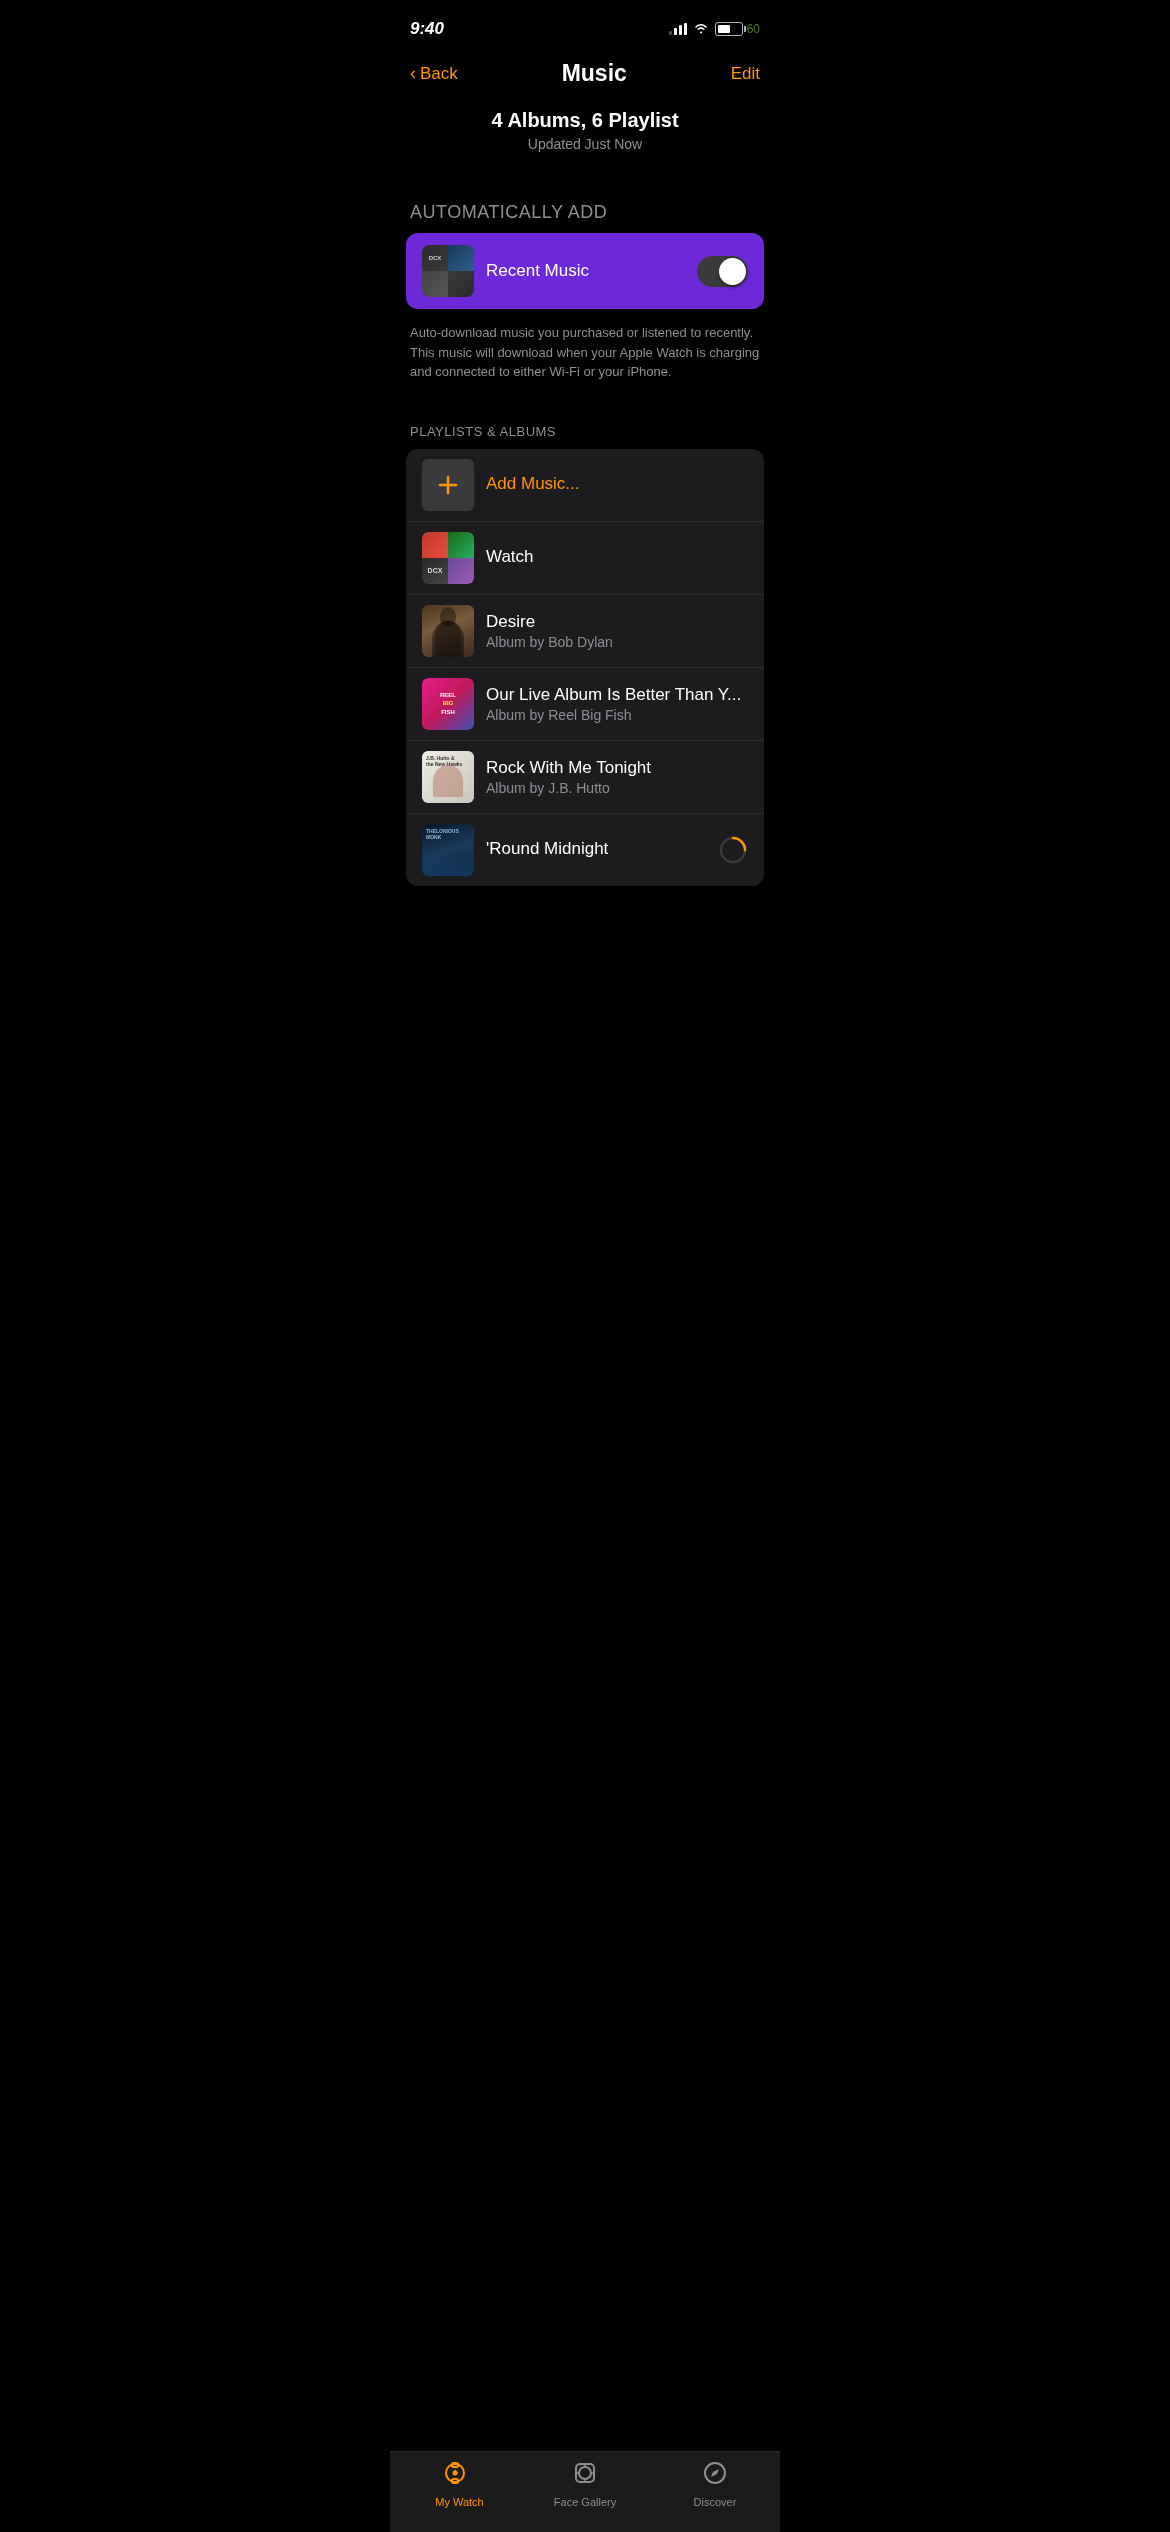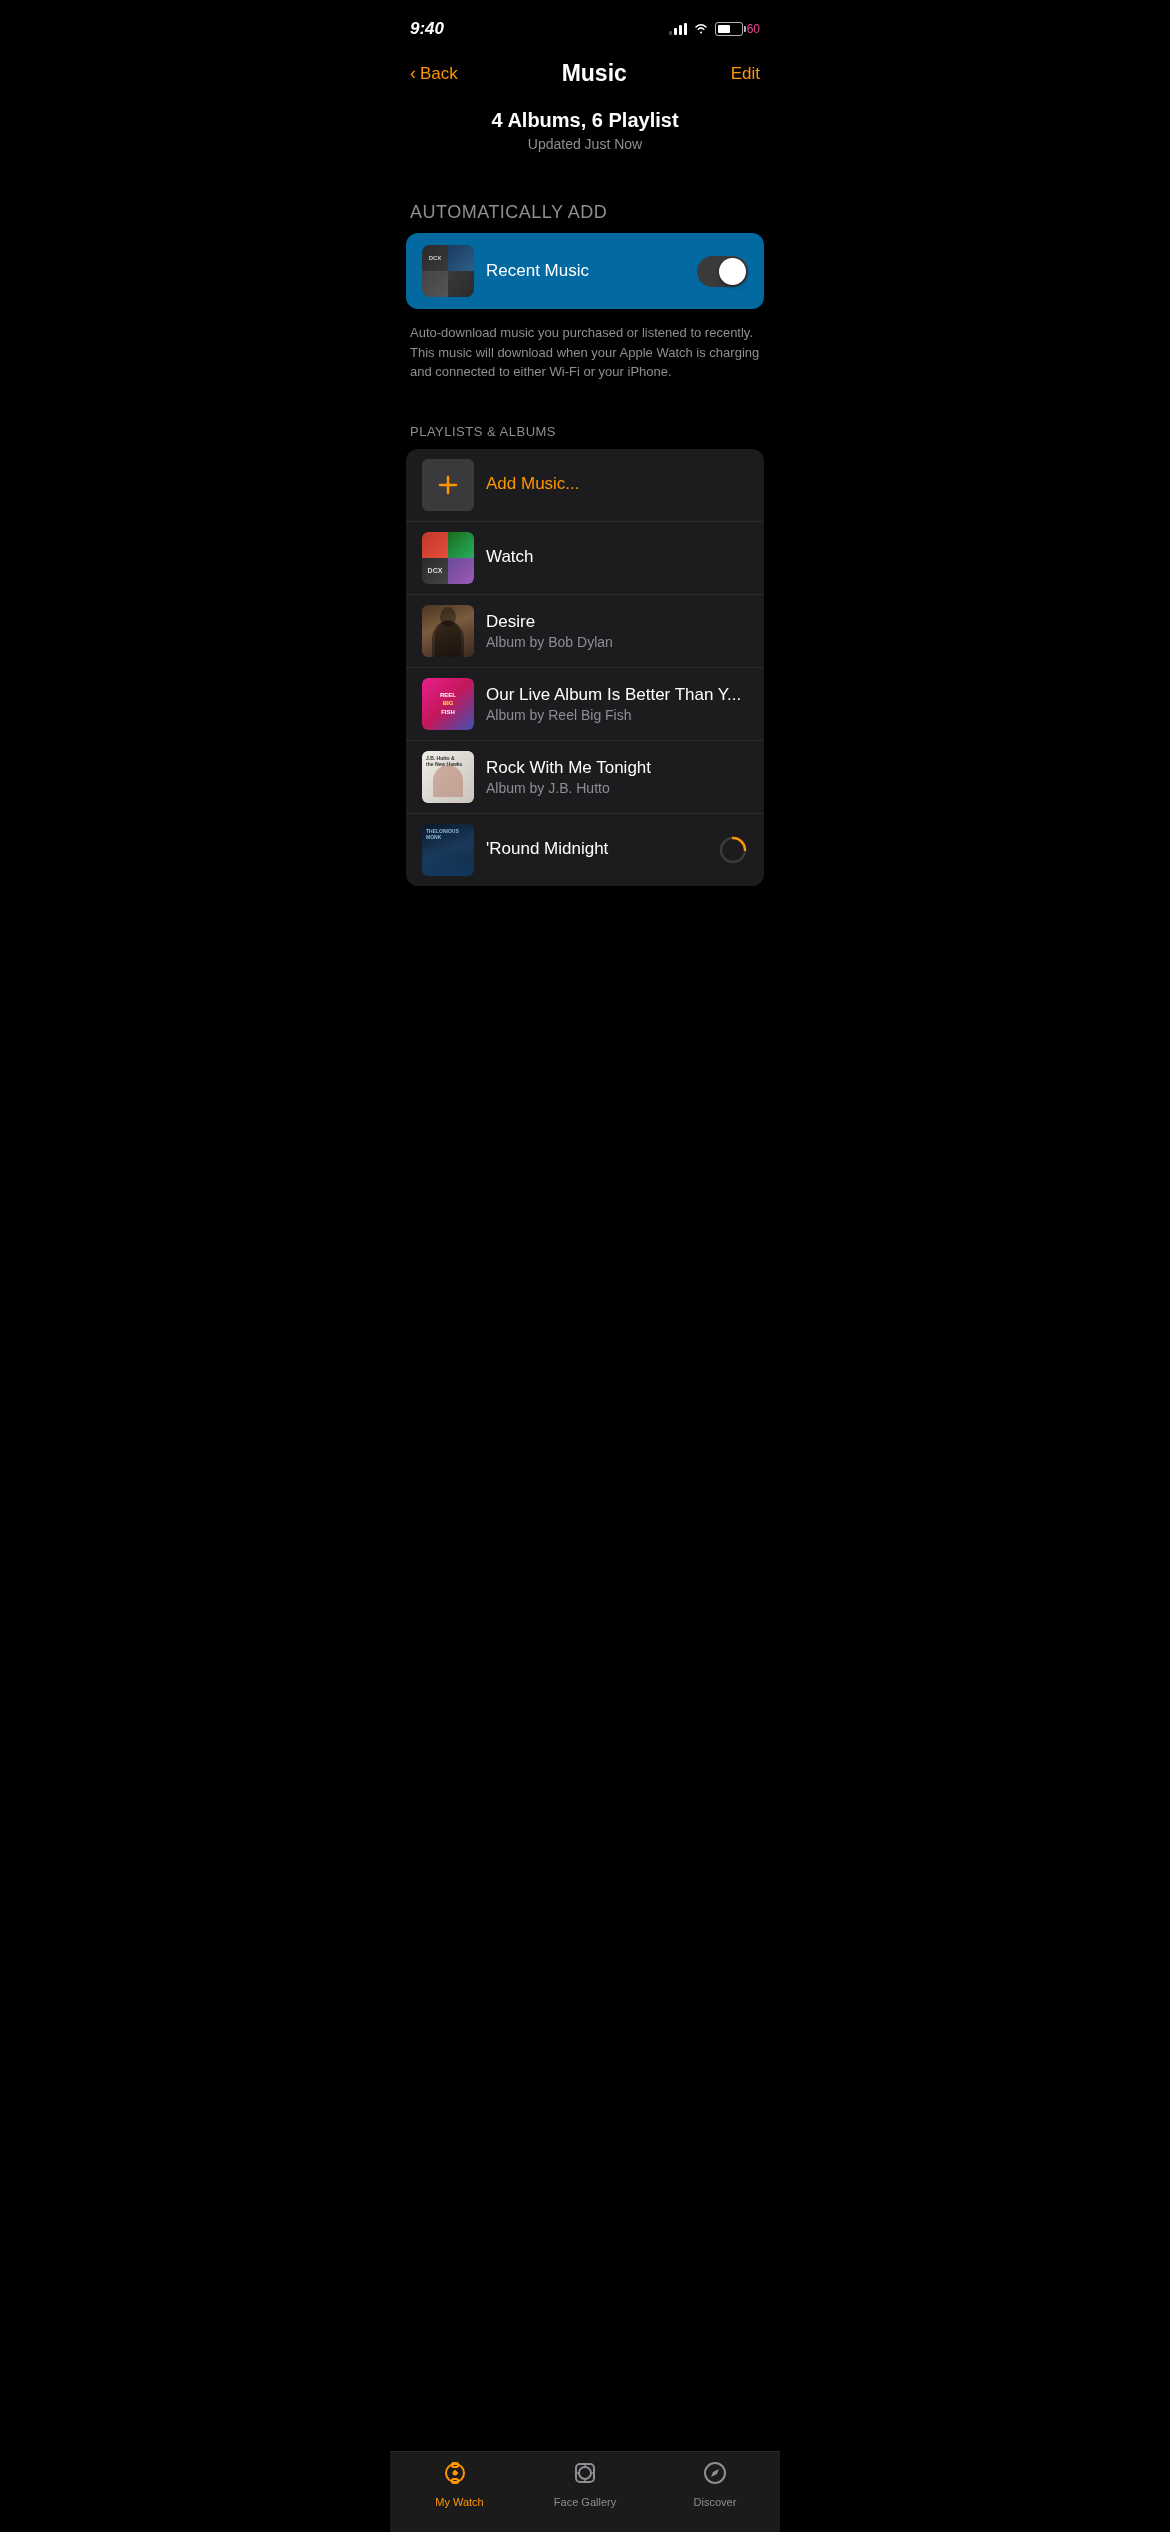--- a/index.html
+++ b/index.html
@@ -105,21 +105,21 @@
       padding: 0 20px 10px;
       font-size: 18px;
       font-weight: 500;
       color: #8E8E93;
       text-transform: uppercase;
       letter-spacing: 0.5px;
     }
 
     
     .card {
-      background: #0369a1;
+      background: #6d28d9;
       border-radius: 12px;
       margin: 0 16px;
       overflow: hidden;
     }
 
     
     .toggle-row {
       display: flex;
       align-items: center;
       padding: 12px 16px;
@@ -384,21 +384,21 @@
 
     .bat-nub {
       width: 2px;
       height: 6px;
       background: rgba(255,255,255,0.7);
       border-radius: 0 1px 1px 0;
     }
 
     .bat-percent {
       font-size: 12px;
-      color: #ec4899;
+      color: #4d7c0f;
       font-weight: 500;
     }
   </style>
 </head>
 <body>
 
 <div class="content">
 
   <div class="status-bar">
     <span class="status-time">9:40</span>

